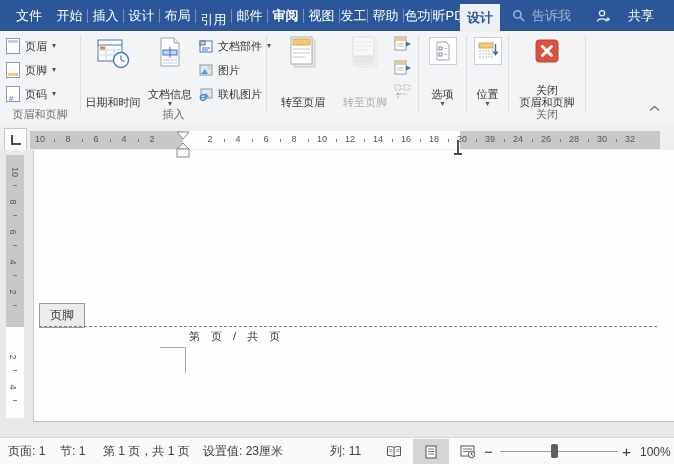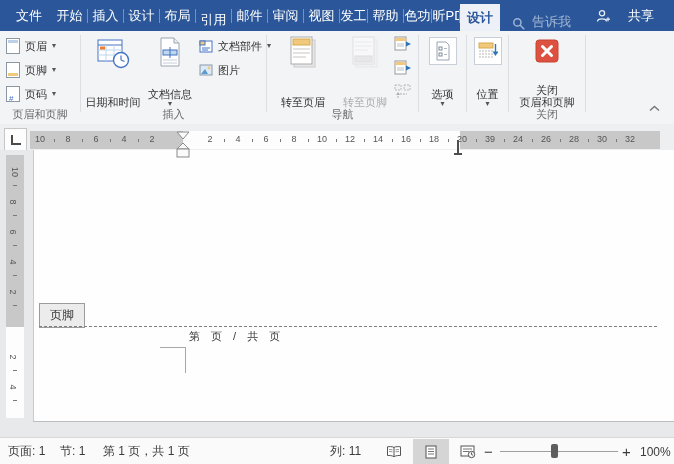--- a/index.html
+++ b/index.html
@@ -9,21 +9,21 @@
   .abs{position:absolute;}
 
   
   .titlebar{position:absolute;left:0;top:0;width:674px;height:31px;background:#2B579A;
             display:flex;align-items:stretch;color:#fff;font-size:13px;}
   #tabs{display:flex;align-items:stretch;padding-left:6px;}
   .tab{display:flex;align-items:center;justify-content:center;white-space:nowrap;
        overflow:hidden;cursor:default;}
   .tabsep{width:1px;height:14px;background:rgba(255,255,255,.35);align-self:center;}
   .tab.active{background:#EDF1F7;color:#2B579A;height:27px;align-self:flex-end;font-weight:bold;}
-  .tellme{display:flex;align-items:flex-end;gap:6px;margin-left:12px;color:rgba(255,255,255,.55);}
+  .tellme{display:flex;align-items:center;gap:6px;margin-left:12px;color:rgba(255,255,255,.55);}
   .share{position:absolute;right:20px;top:0;height:31px;display:flex;align-items:center;gap:17px;color:#fff;}
 
   
   .ribbon{position:absolute;left:0;top:31px;width:674px;height:93px;background:#F3F4F6;
           border-bottom:1px solid #E0E2E5;font-size:11px;color:#333;}
   .rgroup{position:absolute;top:0;height:93px;}
   .rsep{position:absolute;top:4px;bottom:12px;width:1px;background:#DCDEE2;}
   .grouplabel{position:absolute;bottom:2px;left:0;right:0;text-align:center;
               color:#68696B;font-size:11px;white-space:nowrap;}
   .smallrow{position:absolute;left:6px;height:20px;display:flex;align-items:center;gap:5px;
@@ -91,21 +91,21 @@
         <span class="tab" style="width: 35px;">插入</span>
         <span class="tabsep"></span>
         <span class="tab" style="width: 35px;">设计</span>
         <span class="tabsep"></span>
         <span class="tab" style="width: 35px;">布局</span>
         <span class="tabsep"></span>
         <span class="tab" style="width: 35px; margin-top: 8px;">引用</span>
         <span class="tabsep"></span>
         <span class="tab" style="width: 35px;">邮件</span>
         <span class="tabsep"></span>
-        <span class="tab" style="width: 35px;">审阅</span>
+        <span class="tab" style="width: 35px; font-weight: bold;">审阅</span>
         <span class="tabsep"></span>
         <span class="tab" style="width: 35px;">视图</span>
         <span class="tabsep"></span>
         <span class="tab" style="width: 27px;">开发工具</span>
         <span class="tabsep"></span>
         <span class="tab" style="width: 35px;">帮助</span>
         <span class="tabsep"></span>
         <span class="tab" style="width: 27px;">特色功能</span>
         <span class="tabsep"></span>
         <span class="tab" style="width: 27px;">福昕PDF</span>
@@ -197,20 +197,30 @@
         <span class="dd">▾</span>
       </div>
       <div class="smallrow" style="left:118px;top:29px;">
         <svg width="14" height="13" viewBox="0 0 14 13">
           <rect x="1" y="1" width="12" height="10" fill="#DDEBF7" stroke="#8A97A5"></rect>
           <polygon points="2,10 6,5 9,10" fill="#5B9BD5"></polygon>
           <circle cx="10" cy="4" r="1.4" fill="#F0C97D"></circle>
         </svg>
         <span>图片</span>
       </div>
+      <div class="smallrow" style="left:118px;top:53px;">
+        <svg width="14" height="13" viewBox="0 0 14 13">
+          <rect x="2" y="1" width="11" height="9" fill="#DDEBF7" stroke="#8A97A5"></rect>
+          <polygon points="4,9 7,5 10,9" fill="#5B9BD5"></polygon>
+          <circle cx="4" cy="9.5" r="3" fill="#fff" stroke="#2E75B6"></circle>
+          <line x1="1" y1="9.5" x2="7" y2="9.5" stroke="#2E75B6" stroke-width=".7"></line>
+          <ellipse cx="4" cy="9.5" rx="1.4" ry="3" fill="none" stroke="#2E75B6" stroke-width=".7"></ellipse>
+        </svg>
+        <span>联机图片</span>
+      </div>
       <div class="grouplabel">插入</div>
     </div>
     <div class="rsep" style="left:266px;"></div>
 
     <div class="rgroup" style="left:267px;width:151px;">
       <div class="bigbtn" style="left:5px;width:62px;">
         <svg width="30" height="34" viewBox="0 0 30 34" style="margin-top:3px;">
           <rect x="6" y="4" width="21" height="27" fill="#E7E7E7" stroke="#C9C9C9"></rect>
           <rect x="3" y="1" width="21" height="27" fill="#fff" stroke="#ABABAB"></rect>
           <rect x="5" y="3" width="17" height="6" fill="#F0C97D" stroke="#D8A94F"></rect>
@@ -250,21 +260,20 @@
         </svg>
       </div>
       <div class="navmini" style="left:126px;top:52px;">
         <svg width="18" height="16" viewBox="0 0 18 16">
           <rect x="1" y="1" width="6" height="5" fill="#F2F2F2" stroke="#B8B8B8" stroke-dasharray="2 1"></rect>
           <rect x="10" y="1" width="6" height="5" fill="#F2F2F2" stroke="#B8B8B8" stroke-dasharray="2 1"></rect>
           <path d="M4 14 V10 H13" fill="none" stroke="#AFAFAF" stroke-dasharray="2 1"></path>
           <polygon points="4,8 2,11 6,11" fill="#AFAFAF"></polygon>
         </svg>
       </div>
-      <div class="grouplabel">导航</div>
     </div>
     <div class="rsep" style="left:418px;"></div>
 
     <div class="rgroup" style="left:419px;width:47px;">
       <div class="bigbtn" style="left:3px;width:41px;">
         <span class="iconbox" style="margin-top:4px;">
           <svg width="16" height="20" viewBox="0 0 16 20">
             <path d="M2 1 H11 L14 4 V19 H2 Z" fill="#fff" stroke="#9AA5B1"></path>
             <rect x="4" y="6" width="3" height="3" fill="none" stroke="#7F8B98"></rect>
             <rect x="4" y="12" width="3" height="3" fill="none" stroke="#7F8B98"></rect>
@@ -405,20 +414,21 @@
       <div class="dashline"></div>
       <div class="footertext">第 页 / 共 页</div>
       <div class="cornermark"></div>
     </div>
   </div>
 
   <div class="statusbar">
     <span class="sitem" style="left:8px;">页面: 1</span>
     <span class="sitem" style="left:60px;">节: 1</span>
     <span class="sitem" style="left:103px;">第 1 页，共 1 页</span>
+    <span class="sitem" style="left:203px;">设置值: 23厘米</span>
     <span class="sitem" style="left:330px;">列: 11</span>
 
     <span class="viewbtn" style="left:380px;width:28px;">
       <svg width="16" height="13" viewBox="0 0 16 13">
         <path d="M8 2.5 C6.5 1.3 3 1.6 1.5 1.8 V10.5 C3 10.3 6.5 10.6 8 11.7 C9.5 10.6 13 10.3 14.5 10.5 V1.8 C13 1.6 9.5 1.3 8 2.5 Z" fill="#fff" stroke="#555"></path>
         <line x1="8" y1="2.5" x2="8" y2="11.7" stroke="#555"></line>
         <line x1="3" y1="4.5" x2="6.5" y2="4.8" stroke="#9a9a9a"></line>
         <line x1="3" y1="6.5" x2="6.5" y2="6.8" stroke="#9a9a9a"></line>
         <line x1="9.5" y1="4.8" x2="13" y2="4.5" stroke="#9a9a9a"></line>
         <line x1="9.5" y1="6.8" x2="13" y2="6.5" stroke="#9a9a9a"></line>

